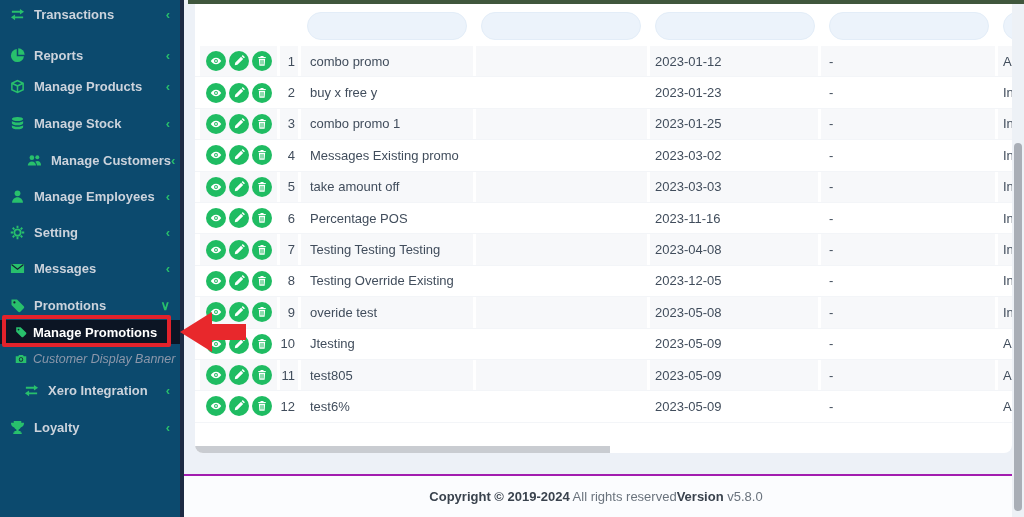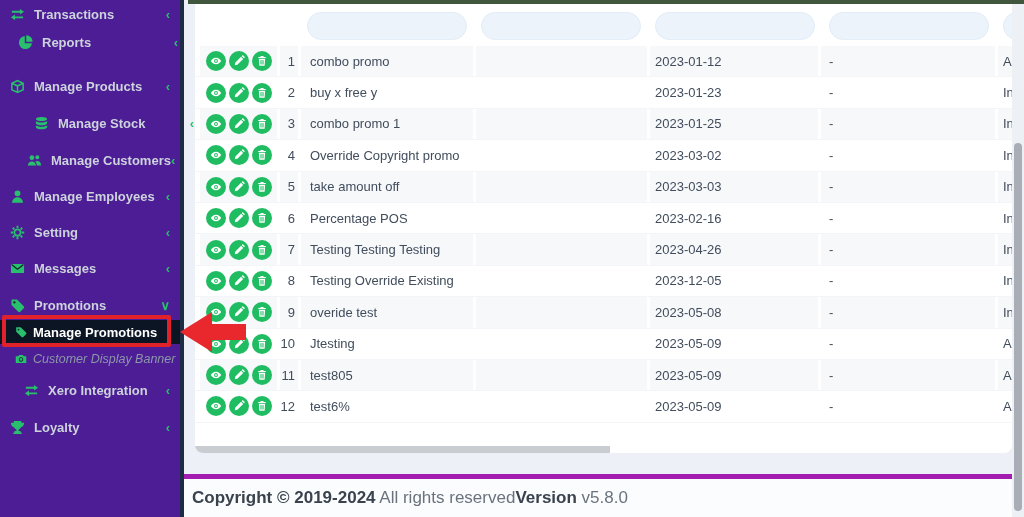--- a/index.html
+++ b/index.html
@@ -1,21 +1,21 @@
 <!DOCTYPE html>
 <html style="--green: #28c06c; --btn-green: #1fbc62; --red: #e2222b; --topbar: #40573d; --pill: #ecf3fb;"><head>
 <meta charset="utf-8">
 <style>
   html,body{margin:0;padding:0;}
   body{
     width:1024px;height:517px;overflow:hidden;position:relative;
     font-family:"Liberation Sans",sans-serif;background:#edf1f7;
   }
   
-  .sidebar{position:absolute;left:0;top:0;width:184px;height:517px;background:#4c1d95;z-index:10;}
+  .sidebar{position:absolute;left:0;top:0;width:184px;height:517px;background:#0c4a6e;z-index:10;}
   .sidebar::after{content:"";position:absolute;right:0;top:0;width:4px;height:100%;background:#1d2b44;}
   .sb-item{position:absolute;left:0;width:180px;height:30px;display:flex;align-items:center;
     padding:0 10px;box-sizing:border-box;cursor:pointer;}
   .sb-icon{width:15px;height:15px;margin-right:9px;color:var(--green,#28c06c);flex:none;display:flex;align-items:center;justify-content:center;}
   .sb-icon svg{width:100%;height:100%;display:block;}
   .sb-label{font-size:13px;color:#ccd3dc;font-weight:600;white-space:nowrap;}
   .sb-chevron{margin-left:auto;color:var(--green,#28c06c);font-size:13px;font-weight:700;}
   .sb-item.sub{padding-left:15px;height:24px;}
   .sb-item.sub .sb-icon{width:12px;height:12px;margin-right:6px;}
   .sb-item.sub .sb-label{font-weight:400;font-size:12.5px;}
@@ -44,22 +44,22 @@
   .cell.status{padding-left:5px;}
   .btn{width:20px;height:20px;border-radius:50%;background:var(--btn-green,#1fbc62);border:none;
     display:flex;align-items:center;justify-content:center;padding:0;cursor:pointer;flex:none;}
   .btn .ic, .btn svg{width:12px;height:12px;display:block;}
   .hscroll-thumb{position:absolute;left:0;bottom:0;width:415px;height:7px;background:#c9ccd1;}
   
   .vscroll{position:absolute;right:0;top:0;width:12px;height:517px;background:#edf1f6;z-index:20;}
   .vscroll-thumb{position:absolute;left:2px;top:143px;width:8px;height:368px;background:#a9aeb6;border-radius:4px;}
   
   .footer{position:absolute;left:184px;right:0;top:474px;bottom:0;background:#fbfcfe;
-    border-top:5px solid #a21caf;display:flex;align-items:center;justify-content:flex-start;
-    padding:0 24px 0 8px;box-sizing:border-box;z-index:15;font-size:17px;}
+    border-top:2px solid #a21caf;display:flex;align-items:center;justify-content:center;
+    padding:0 24px 0 8px;box-sizing:border-box;z-index:15;font-size:13px;}
   .footer .strong{font-weight:700;color:#39424d;}
   .footer .reg{color:#6a737d;}
   
   .hl-box{position:absolute;left:2px;top:315px;width:169px;height:32px;box-sizing:border-box;
     border:4px solid var(--red,#e2222b);z-index:50;border-radius:2px;}
   .callout-arrow{position:absolute;left:178px;top:309px;width:70px;height:46px;z-index:50;}
 </style>
 </head>
 <body>
 
@@ -69,42 +69,42 @@
     <span class="sb-icon">
           <svg viewBox="0 0 16 16" fill="currentColor">
             <path d="M2 4h8.6V2l4.4 3-4.4 3V6H2z"></path>
             <path d="M14 12H5.4v2L1 11l4.4-3v2H14z"></path>
           </svg>
         </span>
     <span class="sb-label">Transactions</span>
     <span class="sb-chevron">‹</span>
   </div>
 
-  <div class="sb-item main" style="top: 27px; margin-left: 8px;">
+  <div class="sb-item main" style="top: 40px;">
     <span class="sb-icon">
           <svg viewBox="0 0 16 16" fill="currentColor">
             <path d="M7.2 1.1a7 7 0 1 0 7.7 7.7H7.2z"></path>
             <path d="M8.8.3v6.9h6.9A7 7 0 0 0 8.8.3z"></path>
           </svg>
         </span>
     <span class="sb-label">Reports</span>
     <span class="sb-chevron">‹</span>
   </div>
 
   <div class="sb-item main" style="top: 71.5px;">
     <span class="sb-icon">
           <svg viewBox="0 0 16 16" fill="currentColor">
             <path d="M8 .8 14.8 4v8L8 15.2 1.2 12V4zM8 2.6 4 4.5l4 1.9 4-1.9zM2.8 5.8v5.2L7.2 13V7.9zM13.2 5.8 8.8 7.9V13l4.4-2z"></path>
           </svg>
         </span>
     <span class="sb-label">Manage Products</span>
     <span class="sb-chevron">‹</span>
   </div>
 
-  <div class="sb-item main" style="top: 108px; margin-left: 24px;">
+  <div class="sb-item main" style="top: 108px;">
     <span class="sb-icon">
           <svg viewBox="0 0 16 16" fill="currentColor">
             <ellipse cx="8" cy="3.2" rx="6" ry="2.2"></ellipse>
             <path d="M2 5.4c1.2 1 3.4 1.6 6 1.6s4.8-.6 6-1.6v2.2c0 1.2-2.7 2.2-6 2.2S2 8.8 2 7.6zM2 9.8c1.2 1 3.4 1.6 6 1.6s4.8-.6 6-1.6v2.2c0 1.2-2.7 2.2-6 2.2s-6-1-6-2.2z"></path>
           </svg>
         </span>
     <span class="sb-label">Manage Stock</span>
     <span class="sb-chevron">‹</span>
   </div>
 
@@ -357,21 +357,21 @@
       <button class="btn">
             <span class="ic">
               <svg viewBox="0 0 16 16" fill="#fff">
                 <path d="M6.2 1.4h3.6l.5 1.1H13V4H3V2.5h2.7zM3.8 5h8.4l-.7 9.4H4.5z"></path>
                 <path d="M6.4 6.8v5.8M8 6.8v5.8M9.6 6.8v5.8" stroke="#1fbc62" stroke-width="1" fill="none"></path>
               </svg>
             </span>
           </button>
     </div>
     <div class="cell num">4</div>
-    <div class="cell name">Override Copyright promo</div>
+    <div class="cell name">Messages Existing promo</div>
     <div class="cell col2"></div>
     <div class="cell date">2023-03-02</div>
     <div class="cell dash">-</div>
     <div class="cell status">Inactive</div>
   </div>
 
   <div class="row striped">
     <div class="cell actions">
       <button class="btn">
             <span class="ic">
@@ -429,21 +429,21 @@
               <svg viewBox="0 0 16 16" fill="#fff">
                 <path d="M6.2 1.4h3.6l.5 1.1H13V4H3V2.5h2.7zM3.8 5h8.4l-.7 9.4H4.5z"></path>
                 <path d="M6.4 6.8v5.8M8 6.8v5.8M9.6 6.8v5.8" stroke="#1fbc62" stroke-width="1" fill="none"></path>
               </svg>
             </span>
           </button>
     </div>
     <div class="cell num">6</div>
     <div class="cell name">Percentage POS</div>
     <div class="cell col2"></div>
-    <div class="cell date">2023-02-16</div>
+    <div class="cell date">2023-11-16</div>
     <div class="cell dash">-</div>
     <div class="cell status">Inactive</div>
   </div>
 
   <div class="row striped">
     <div class="cell actions">
       <button class="btn">
             <span class="ic">
               <svg viewBox="0 0 16 16">
                 <path fill="#fff" d="M8 3.6c-3.6 0-6 3-6.9 4.4C2 9.4 4.4 12.4 8 12.4s6-3 6.9-4.4C14 6.6 11.6 3.6 8 3.6z"></path>
@@ -464,21 +464,21 @@
               <svg viewBox="0 0 16 16" fill="#fff">
                 <path d="M6.2 1.4h3.6l.5 1.1H13V4H3V2.5h2.7zM3.8 5h8.4l-.7 9.4H4.5z"></path>
                 <path d="M6.4 6.8v5.8M8 6.8v5.8M9.6 6.8v5.8" stroke="#1fbc62" stroke-width="1" fill="none"></path>
               </svg>
             </span>
           </button>
     </div>
     <div class="cell num">7</div>
     <div class="cell name">Testing Testing Testing</div>
     <div class="cell col2"></div>
-    <div class="cell date">2023-04-26</div>
+    <div class="cell date">2023-04-08</div>
     <div class="cell dash">-</div>
     <div class="cell status">Inactive</div>
   </div>
 
   <div class="row">
     <div class="cell actions">
       <button class="btn">
             <span class="ic">
               <svg viewBox="0 0 16 16">
                 <path fill="#fff" d="M8 3.6c-3.6 0-6 3-6.9 4.4C2 9.4 4.4 12.4 8 12.4s6-3 6.9-4.4C14 6.6 11.6 3.6 8 3.6z"></path>

